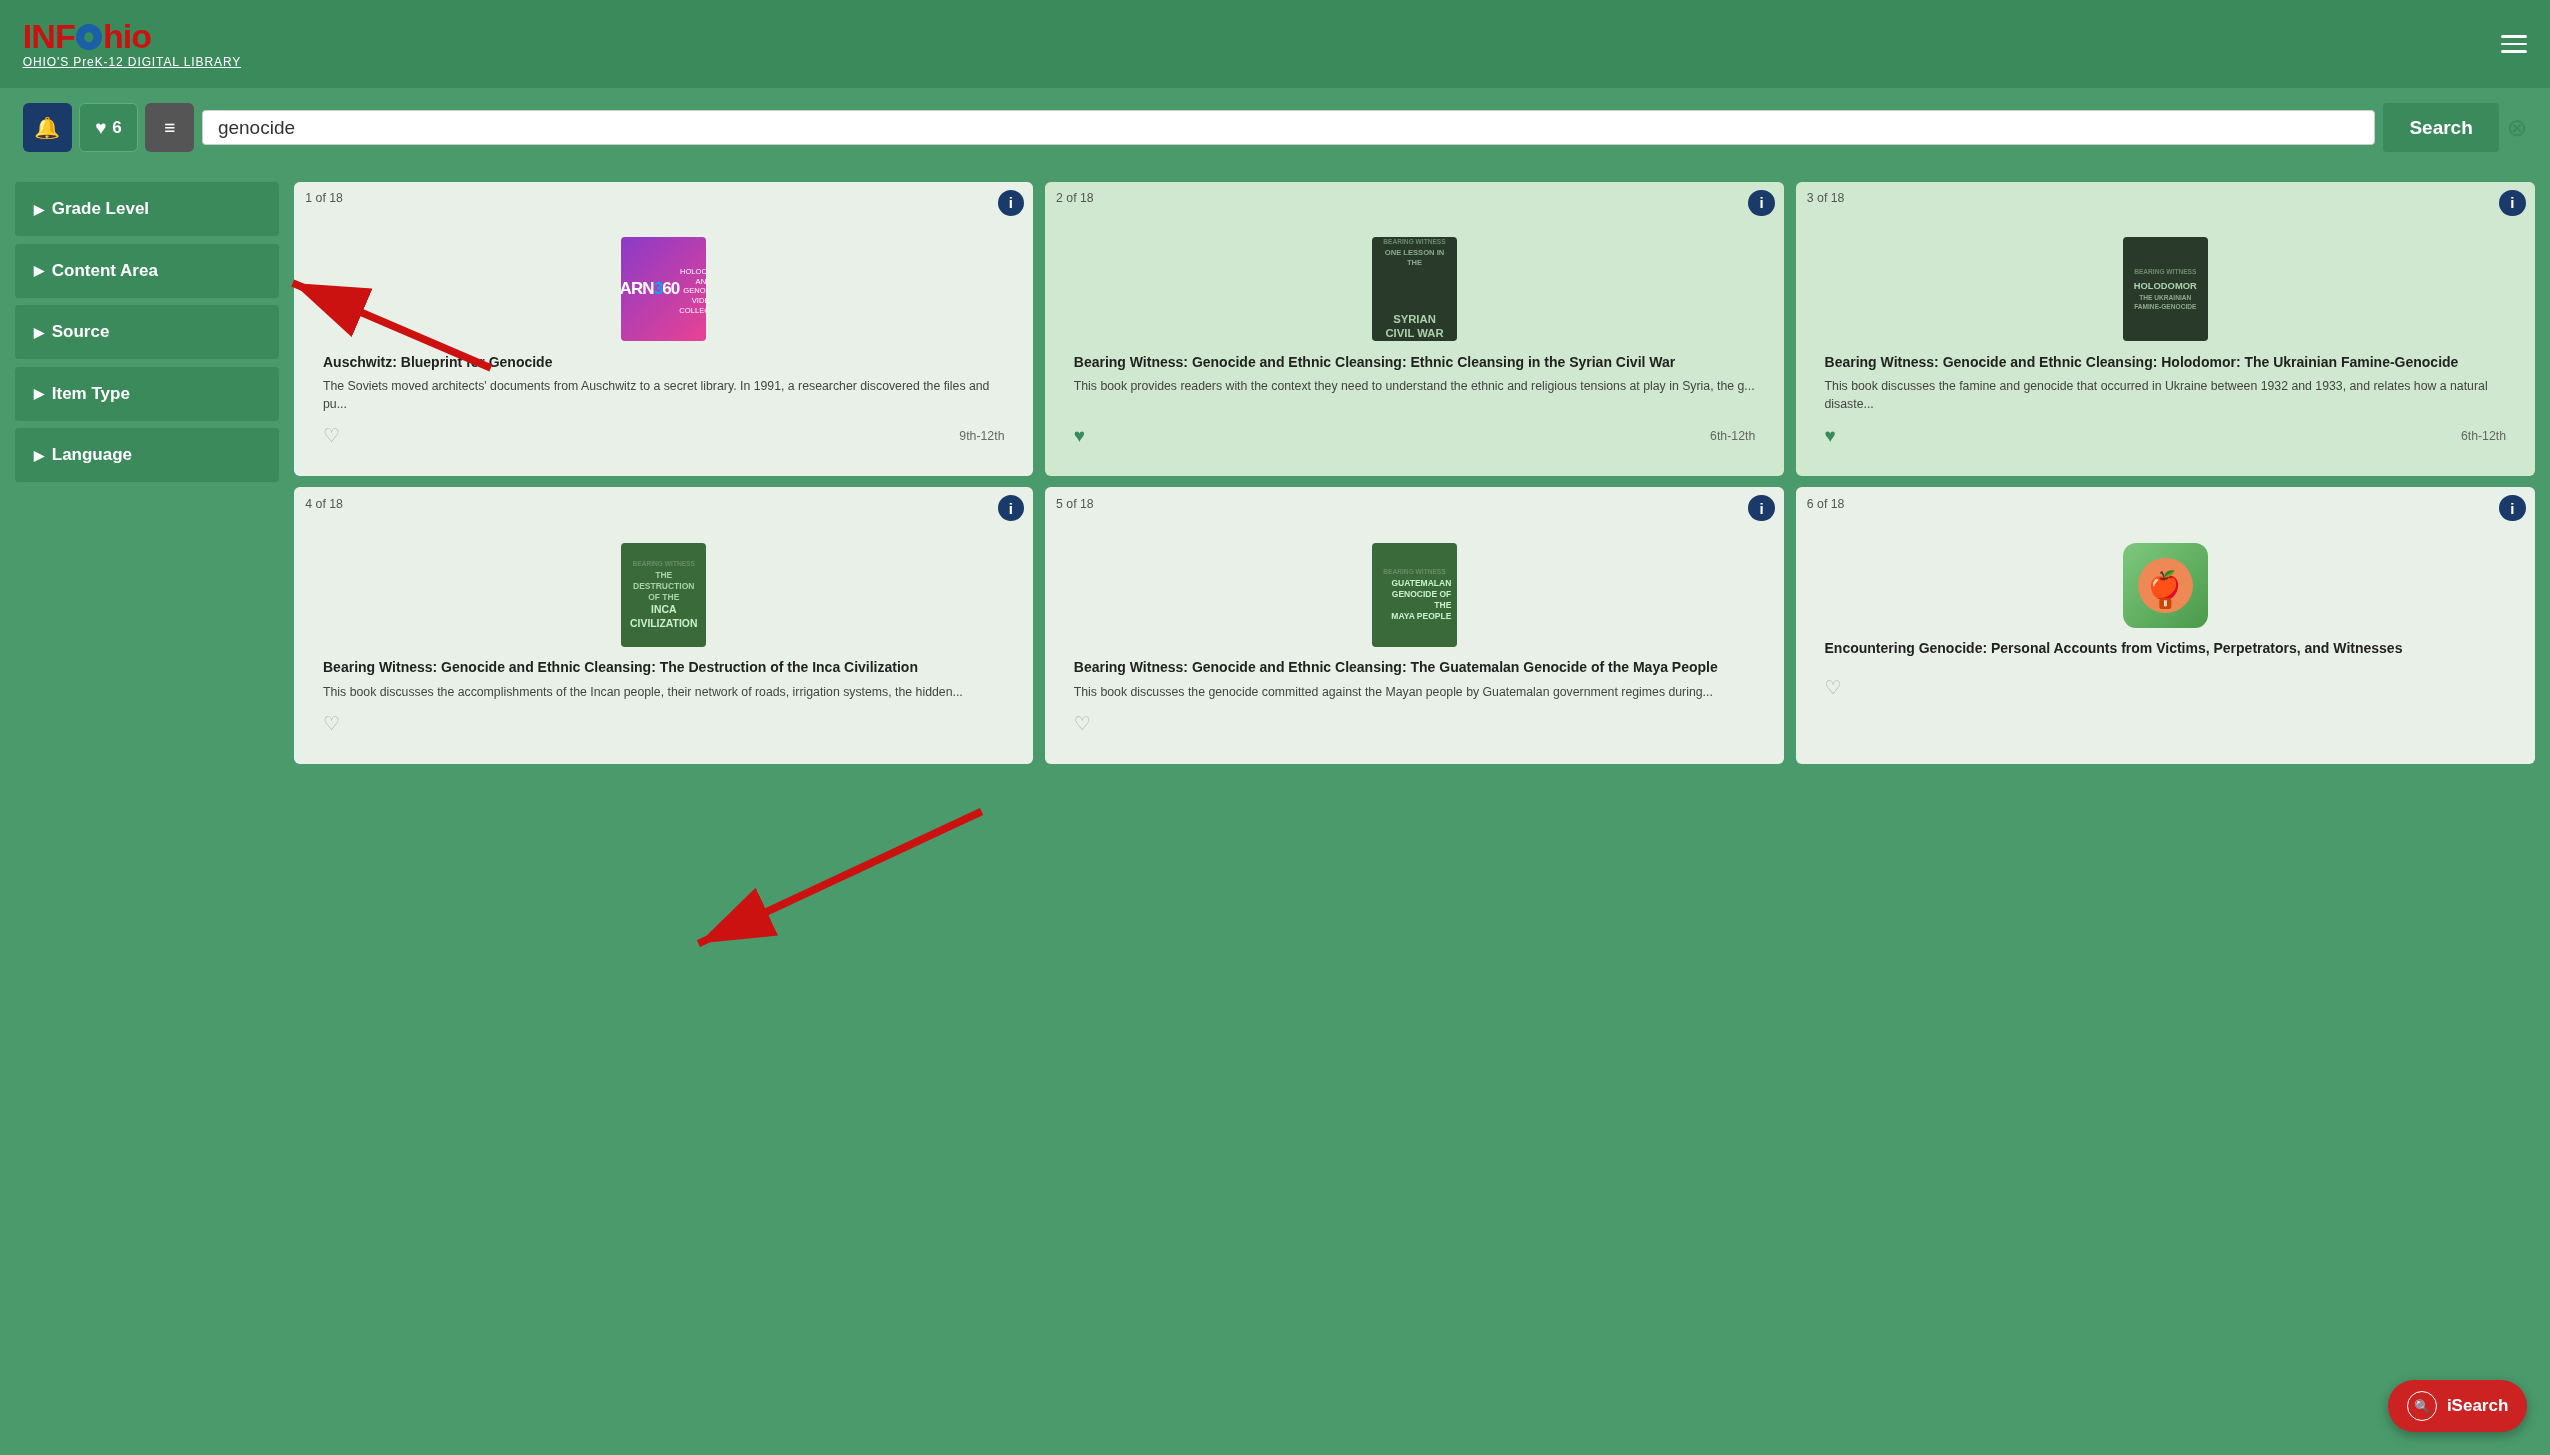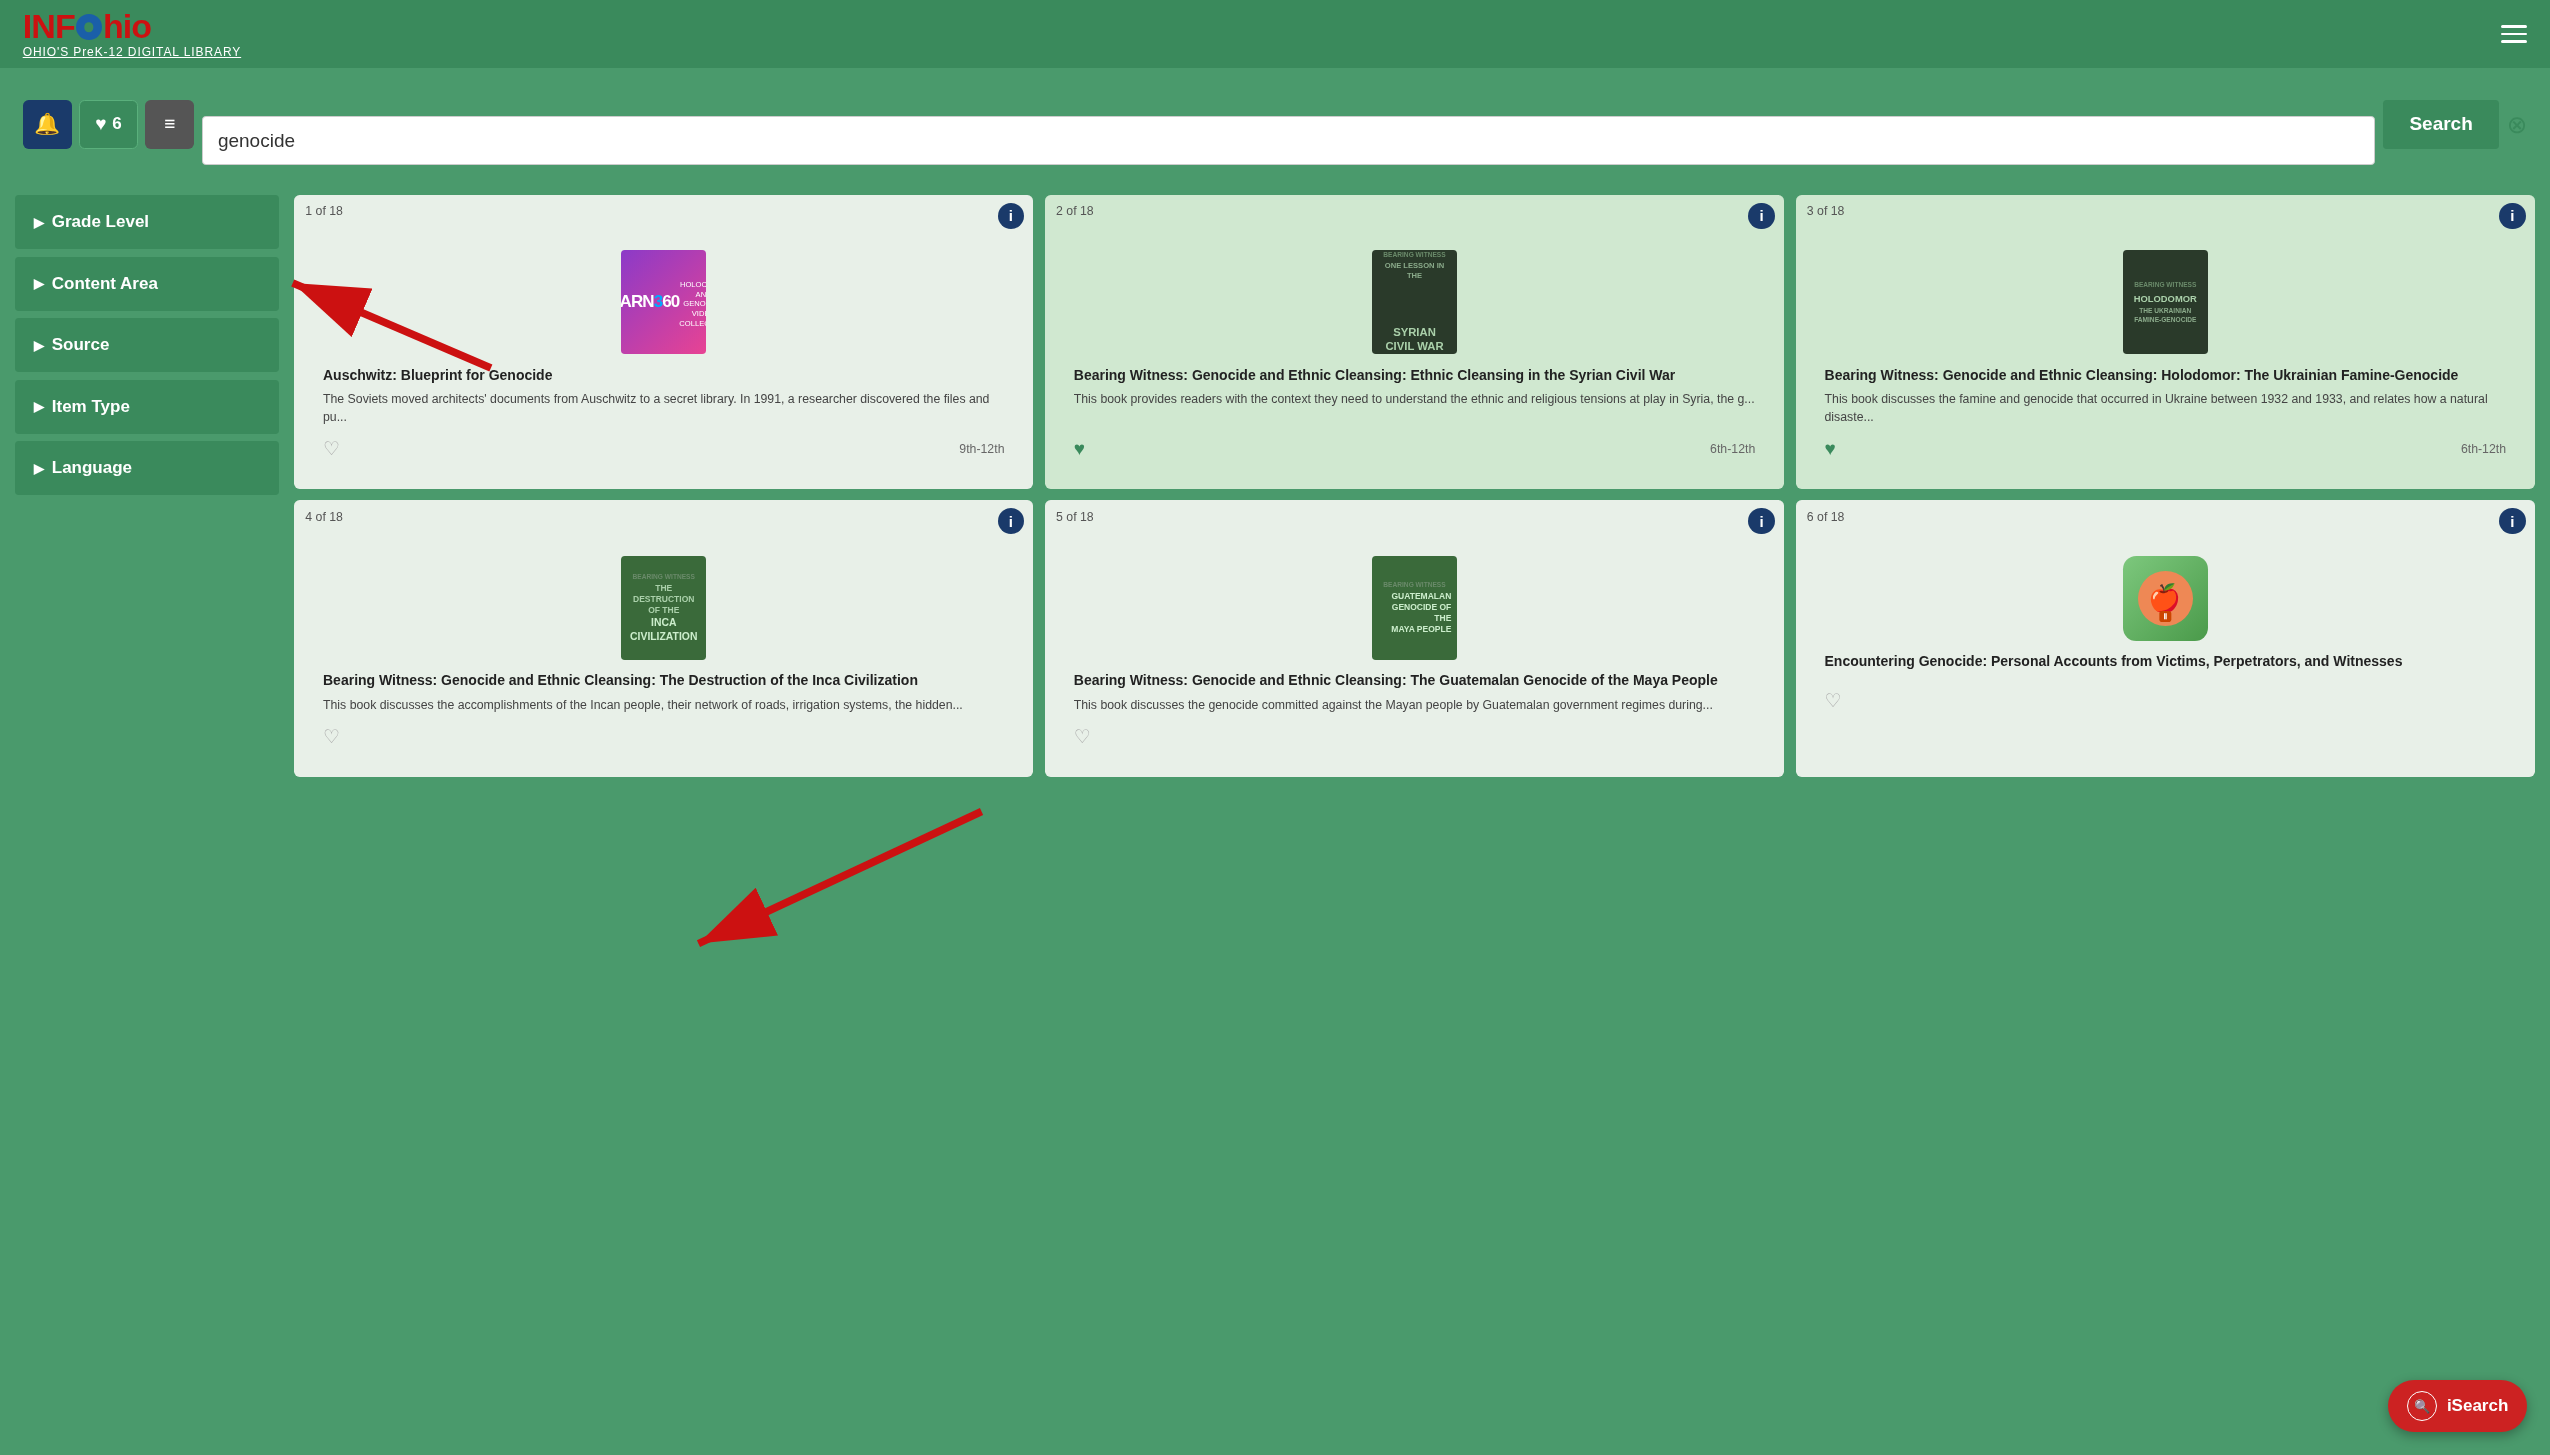--- a/index.html
+++ b/index.html
@@ -5,21 +5,21 @@
     * { box-sizing: border-box; margin: 0; padding: 0; }
     body { font-family: Arial, sans-serif; background: #f0f0f0; min-height: 100vh; }
 
     
     .header {
       background: #3a8a5c;
       padding: 11.3px 22.7px;
       display: flex;
       align-items: center;
       justify-content: space-between;
-      height: 68px;
+      height: 88px;
     }
     .logo-container { display: flex; align-items: center; }
     .logo-text {
       font-size: 34px;
       font-weight: 900;
       color: #cc1111;
       letter-spacing: -0.9px;
       line-height: 1;
     }
     .logo-text .o-icon {
@@ -113,27 +113,26 @@
       height: 49px;
       display: flex;
       align-items: center;
       justify-content: center;
       cursor: pointer;
       color: white;
       font-size: 19px;
     }
     .search-input {
       flex: 1;
-      height: 49px;
+      height: 35px;
       border: 0.9px solid #ccc;
       border-radius: 3.8px;
       padding: 0 15px;
       font-size: 19px;
       color: #333;
-      margin-top: 33px;
     }
     .search-btn {
       background: #3a8a5c;
       border: none;
       border-radius: 3.8px;
       height: 49px;
       padding: 0 26.4px;
       color: white;
       font-size: 19px;
       font-weight: bold;

